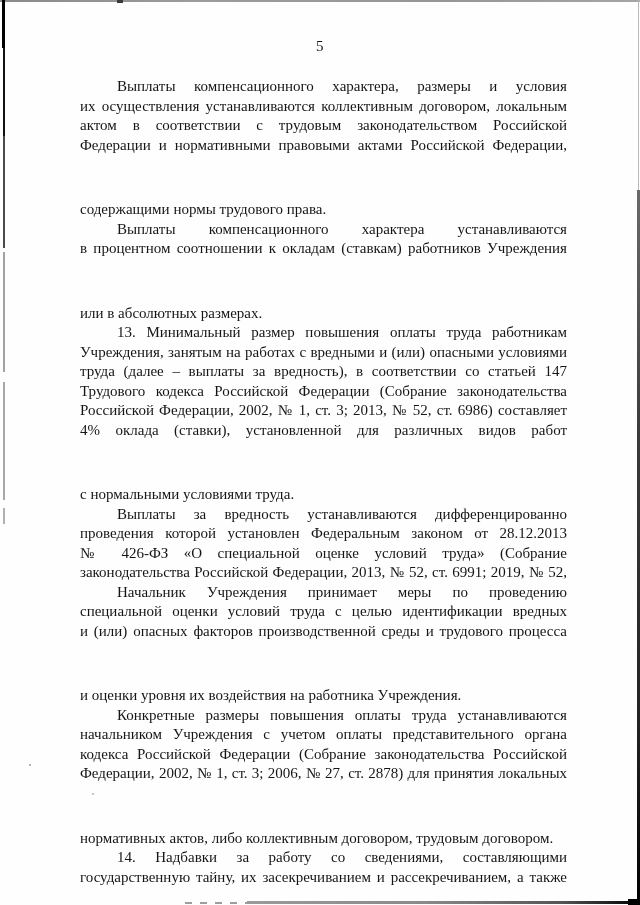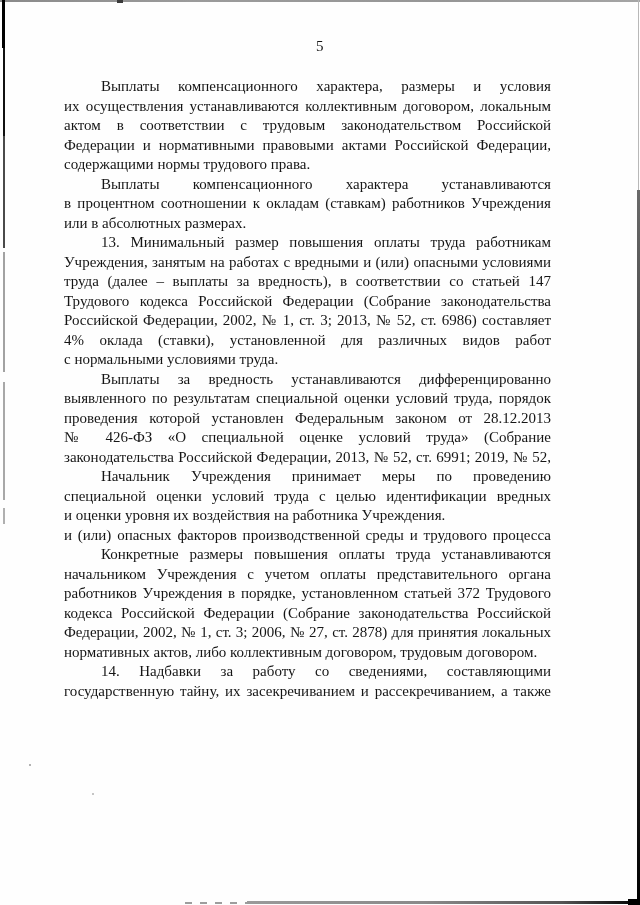--- a/index.html
+++ b/index.html
@@ -24,36 +24,37 @@
     position: absolute;
     top: 38px;
     left: 0;
     width: 100%;
     text-align: center;
     font-size: 15px;
     letter-spacing: 0.5px;
   }
   .text-block {
     position: absolute;
-    left: 64px;
+    left: 80px;
     top: 77px;
     width: 487px;
     font-size: 15px;
     line-height: 19.5px;
   }
   .paragraph { margin: 0; }
   .line {
     text-align: justify;
     text-align-last: justify;
     min-height: 19.5px;
   }
   .line.first { padding-left: 37px; }
   .line.last {
     text-align: left;
     text-align-last: left;
+    margin-top: 45px;
   }
   
   .artifact { position: absolute; pointer-events: none; }
   .top-border {
     left: 0; top: 0; width: 640px; height: 1.5px;
     background: linear-gradient(to right, #8a8a8a, #9b9b9b 30%, #969696 70%, #a5a5a5);
   }
   .top-tick { left: 117px; top: 0; width: 6px; height: 2.5px; background: #3a3a3a; }
   .left-border-a { left: 2px; top: 0; width: 3px; height: 48px; background: #000; }
   .left-border-b { left: 3px; top: 48px; width: 2px; height: 88px; background: #101010; }
@@ -118,35 +119,33 @@
         <div class="line first">13. Минимальный размер повышения оплаты труда работникам</div>
         <div class="line">Учреждения, занятым на работах с вредными и (или) опасными условиями</div>
         <div class="line">труда (далее – выплаты за вредность), в соответствии со статьей 147</div>
         <div class="line">Трудового кодекса Российской Федерации (Собрание законодательства</div>
         <div class="line">Российской Федерации, 2002, № 1, ст. 3; 2013, № 52, ст. 6986) составляет</div>
         <div class="line">4% оклада (ставки), установленной для различных видов работ</div>
         <div class="line last">с нормальными условиями труда.</div>
       </div>
       <div class="paragraph">
         <div class="line first">Выплаты за вредность устанавливаются дифференцированно</div>
-        <div class="line">выявленного по результатам специальной оценки условий труда, порядок</div>
         <div class="line">проведения которой установлен Федеральным законом от 28.12.2013</div>
         <div class="line">№ 426-ФЗ «О специальной оценке условий труда» (Собрание</div>
         <div class="line">законодательства Российской Федерации, 2013, № 52, ст. 6991; 2019, № 52,</div>
       </div>
       <div class="paragraph">
         <div class="line first">Начальник Учреждения принимает меры по проведению</div>
         <div class="line">специальной оценки условий труда с целью идентификации вредных</div>
+        <div class="line">и (или) опасных факторов производственной среды и трудового процесса</div>
         <div class="line last">и оценки уровня их воздействия на работника Учреждения.</div>
-        <div class="line">и (или) опасных факторов производственной среды и трудового процесса</div>
       </div>
       <div class="paragraph">
         <div class="line first">Конкретные размеры повышения оплаты труда устанавливаются</div>
         <div class="line">начальником Учреждения с учетом оплаты представительного органа</div>
-        <div class="line">работников Учреждения в порядке, установленном статьей 372 Трудового</div>
         <div class="line">кодекса Российской Федерации (Собрание законодательства Российской</div>
         <div class="line">Федерации, 2002, № 1, ст. 3; 2006, № 27, ст. 2878) для принятия локальных</div>
         <div class="line last">нормативных актов, либо коллективным договором, трудовым договором.</div>
       </div>
       <div class="paragraph">
         <div class="line first">14. Надбавки за работу со сведениями, составляющими</div>
         <div class="line">государственную тайну, их засекречиванием и рассекречиванием, а также</div>
       </div>
     </div>
 

